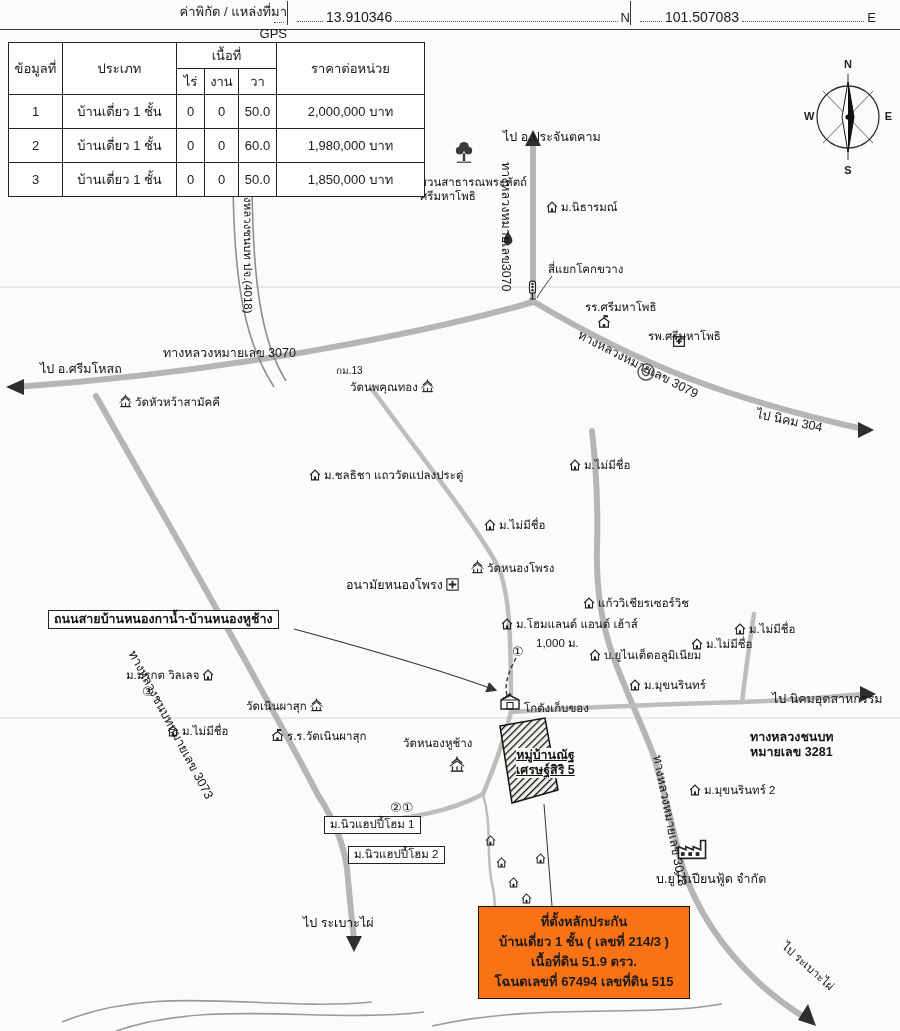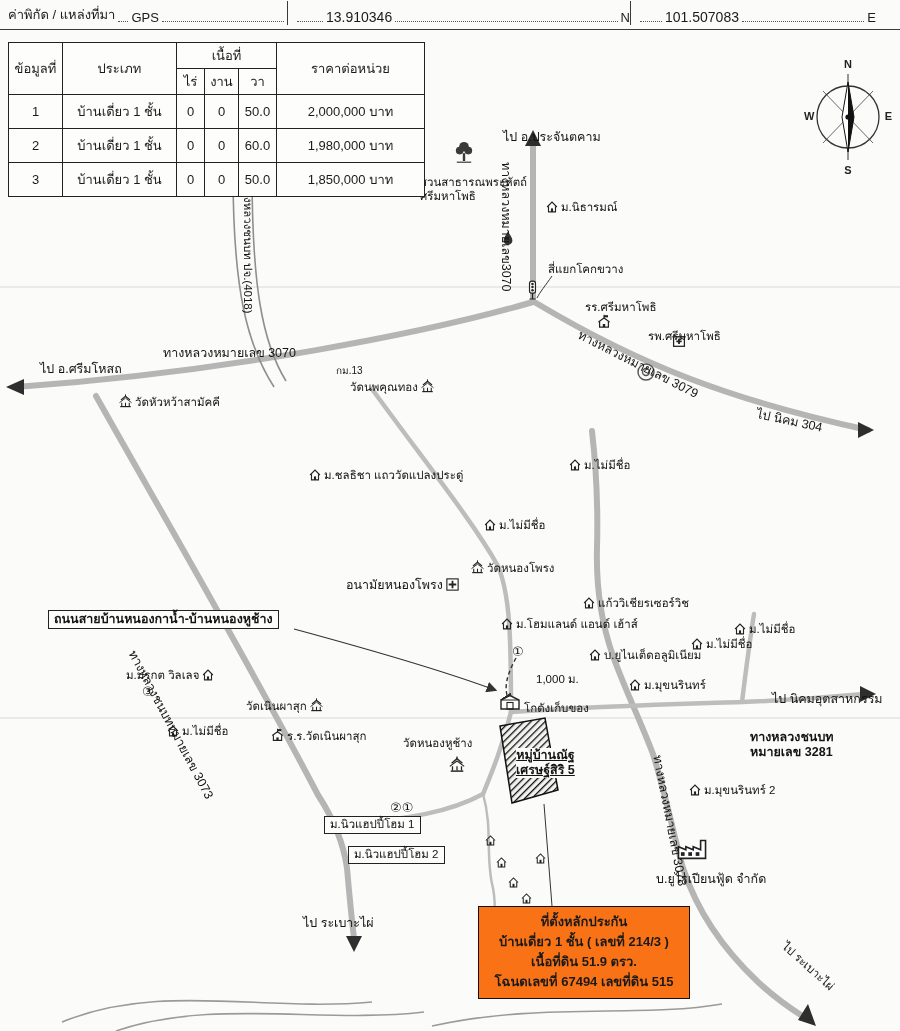--- a/index.html
+++ b/index.html
@@ -4,21 +4,21 @@
 <style>
   * { margin:0; padding:0; box-sizing:border-box; }
   html,body { background:#e8e8e8; }
   body { font-family:"Liberation Sans","DejaVu Sans",sans-serif; }
   #page { position:relative; width:900px; height:1031px; background:#fbfbf9; overflow:hidden; color:#1a1a1a; margin:0 auto; }
   #map { position:absolute; left:0; top:0; z-index:1; }
 
   
   #header { position:absolute; left:0; top:0; width:900px; height:30px; display:flex; align-items:flex-end; border-bottom:1.5px solid #3a3a3a; z-index:6; font-size:13px; padding-bottom:4px; }
   .hcell { display:flex; align-items:flex-end; height:24px; }
-  .hc1 { width:287px; padding-left:8px; }
+  .hc1 { width:287px; padding-left:8px;flex-direction:column; }
   .hc2 { width:343px; border-left:1.3px solid #3a3a3a; padding-left:6px; }
   .hc3 { width:270px; border-left:1.3px solid #3a3a3a; padding-left:6px; padding-right:24px; }
   .hnum { font-size:14px; }
   .dots { display:block; border-bottom:1.3px dotted #555; height:3px; margin:0 3px 3px 3px; }
   .grow { flex:1 1 auto; }
 
   
   #datatable { position:absolute; left:8px; top:42px; z-index:6; border-collapse:collapse; background:#fdfdfc; font-size:13px; }
   #datatable th, #datatable td { border:1.3px solid #222; text-align:center; font-weight:normal; }
   #datatable th { padding:2px 4px;margin-top:21px; }
@@ -348,21 +348,21 @@
   </div>
 
   <div class="lbl boxed bold big" style="left:48px;top:610px">ถนนสายบ้านหนองกาน้ำ-บ้านหนองหูช้าง</div>
 
   <div class="lbl" style="left:500px;top:617px">
     <svg class="ic" width="14" height="14">
         <use href="#sym-house"></use>
       </svg><span>ม.โฮมแลนด์ แอนด์ เฮ้าส์</span>
   </div>
   <div class="lbl mk" style="left:512px;top:644px">①</div>
-  <div class="lbl" style="left:536px;top:673px">1,000 ม.</div>
+  <div class="lbl" style="left:536px;top:637px">1,000 ม.</div>
 
   <div class="lbl" style="left:588px;top:648px">
     <svg class="ic" width="14" height="14">
         <use href="#sym-house"></use>
       </svg><span>บ.ยูไนเต็ดอลูมิเนียม</span>
   </div>
   <div class="lbl" style="left:690px;top:637px">
     <svg class="ic" width="14" height="14">
         <use href="#sym-house"></use>
       </svg><span>ม.ไม่มีชื่อ</span>

